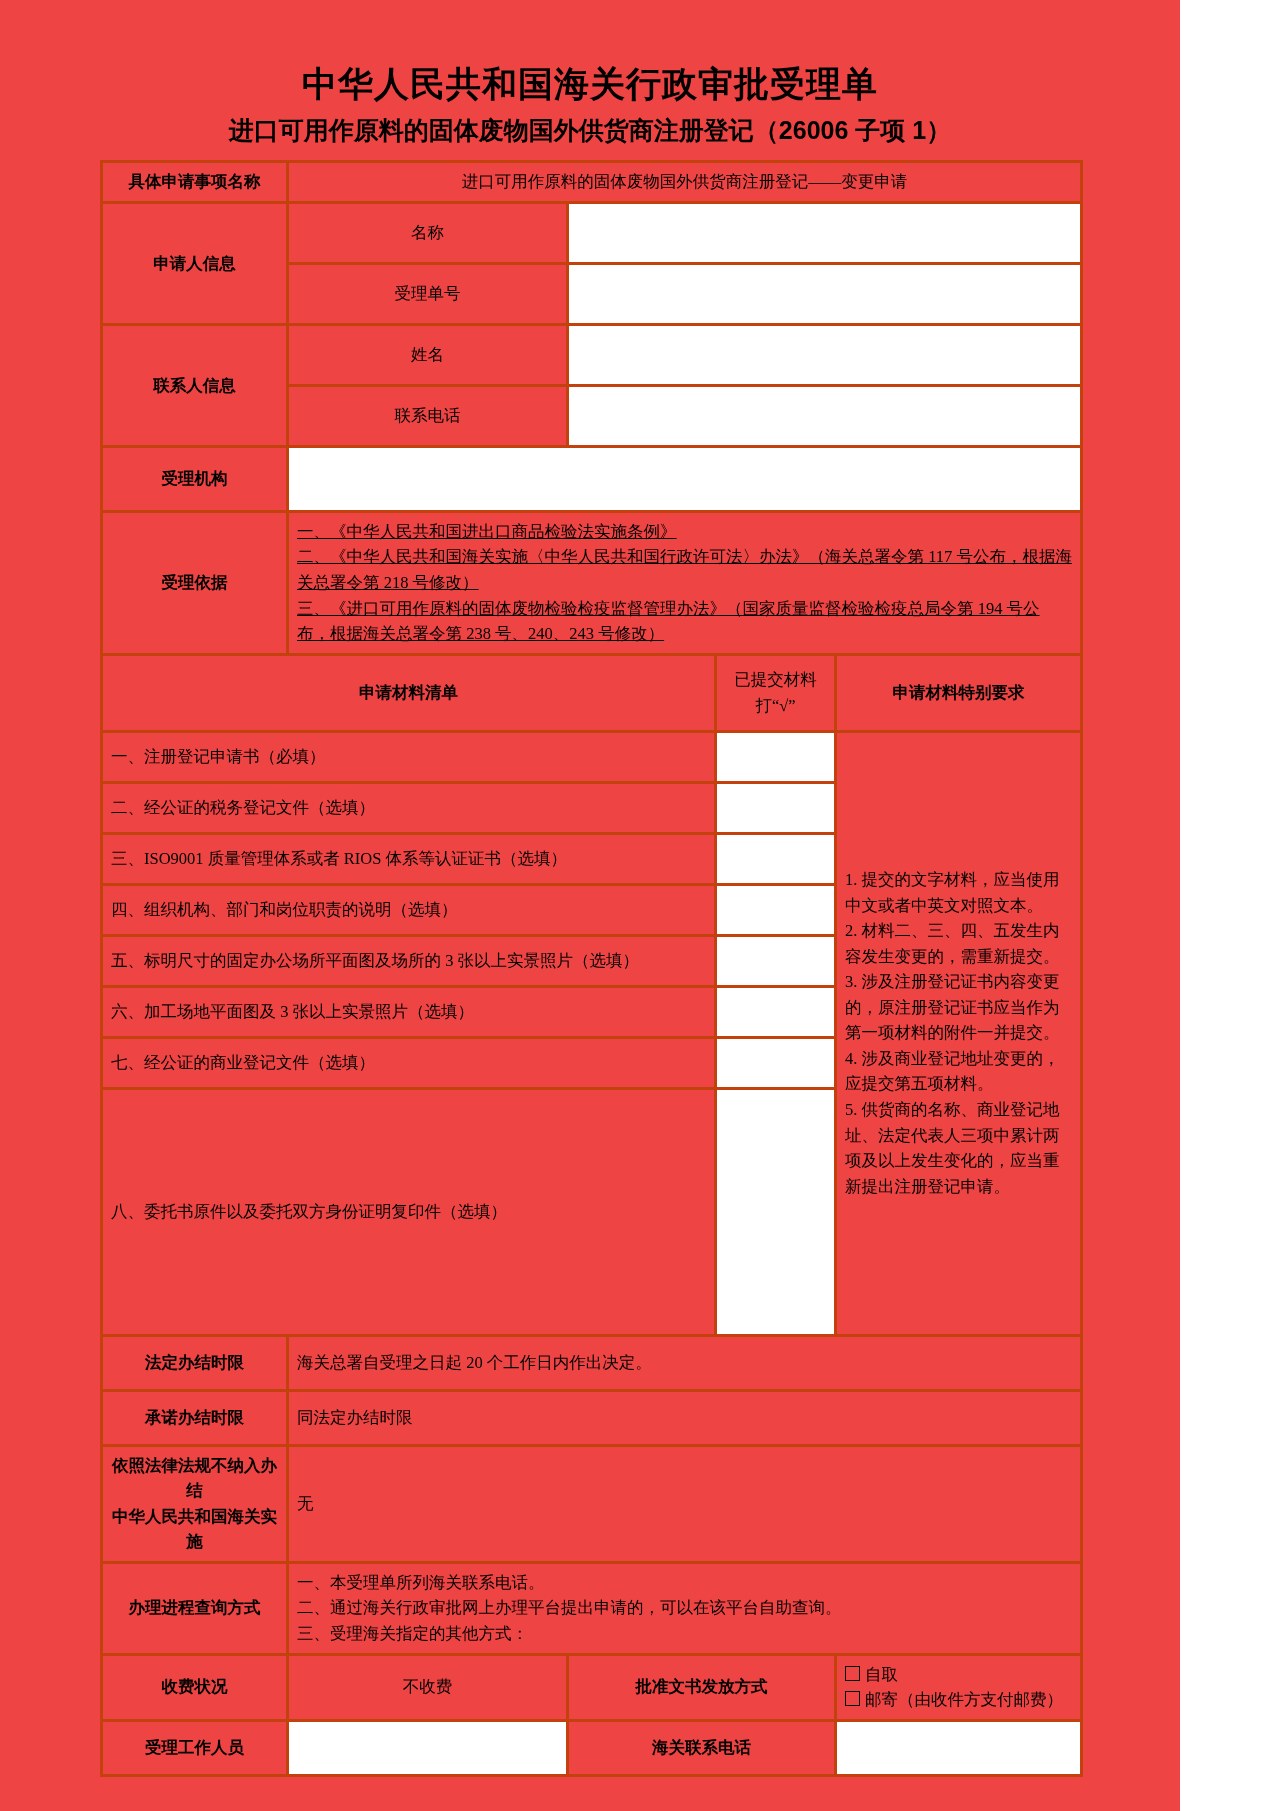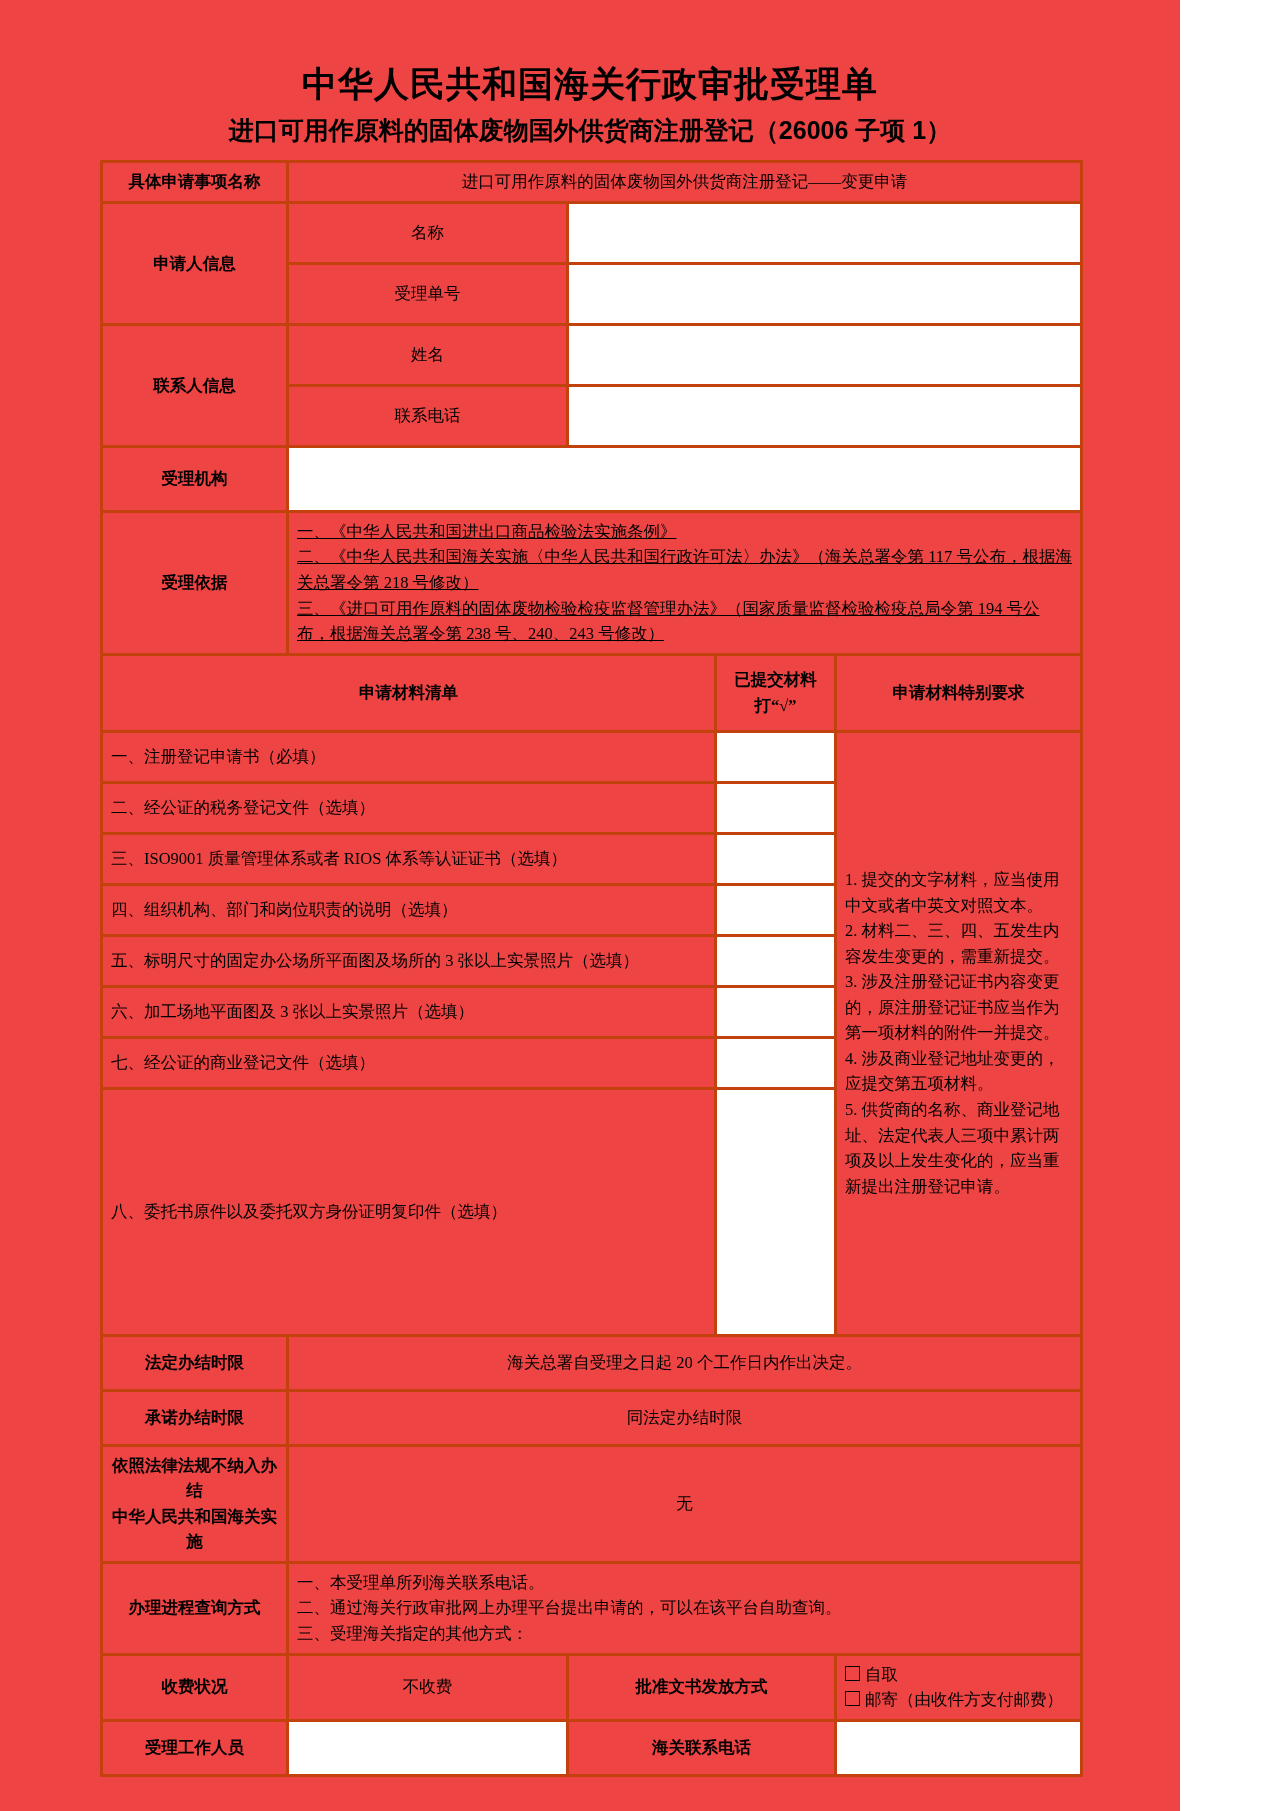--- a/index.html
+++ b/index.html
@@ -90,21 +90,21 @@
     text-decoration: underline;
   }
   .hdr-materials {
     text-align: center;
     font-weight: bold;
     font-size: 18px;
     height: 62px;
   }
   .hdr-check {
     text-align: center;
-    font-weight: bold;
+    font-weight: normal;
     font-size: 16.5px;
     line-height: 1.6;
   }
   .hdr-req {
     text-align: center;
     font-weight: bold;
     font-size: 16.5px;
   }
   .mat-item {
     text-align: left;
@@ -121,21 +121,21 @@
   .req-cell {
     vertical-align: top;
     font-size: 16px;
     line-height: 1.78;
     padding: 6px 9px 8px 9px;
   }
   .req-cell p {
     margin: 0;
   }
   .text-left {
-    text-align: center;
+    text-align: left;
     padding-left: 10px;
     margin-left: 28px;
   }
   .proc-cell {
     text-align: left;
     padding: 8px 10px;
     font-size: 16.5px;
     line-height: 1.75;
     vertical-align: middle;
   }

